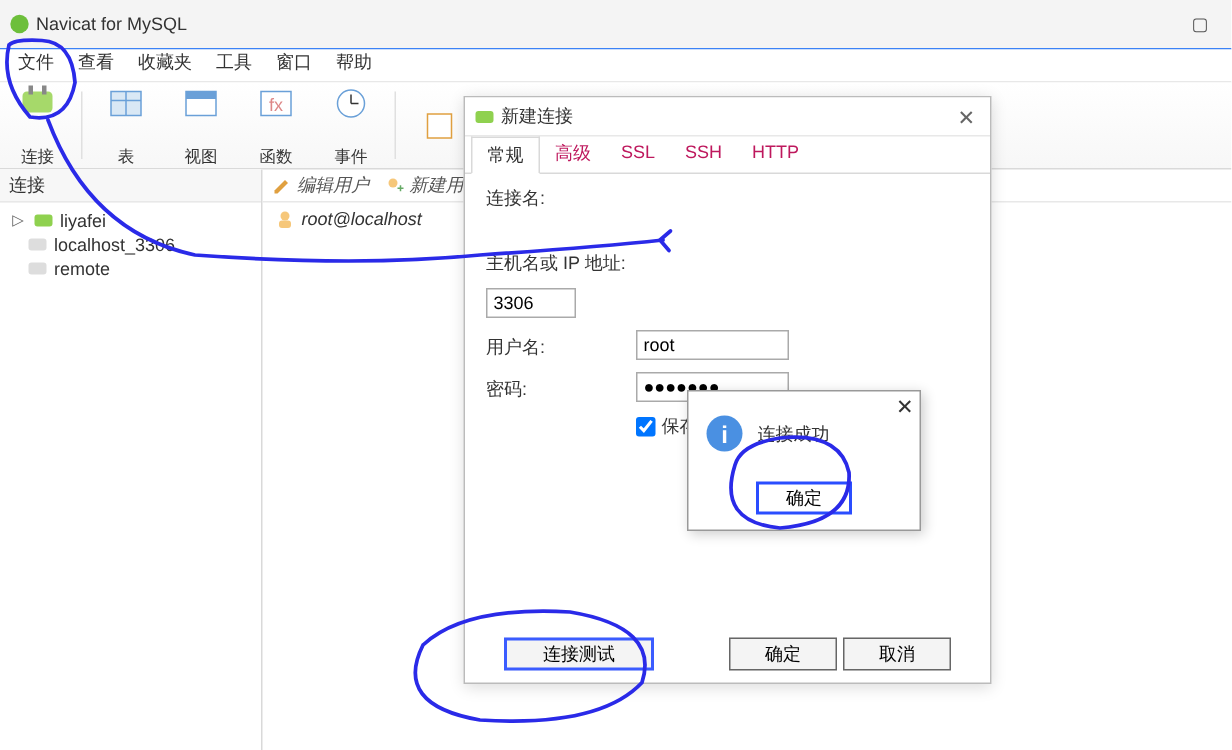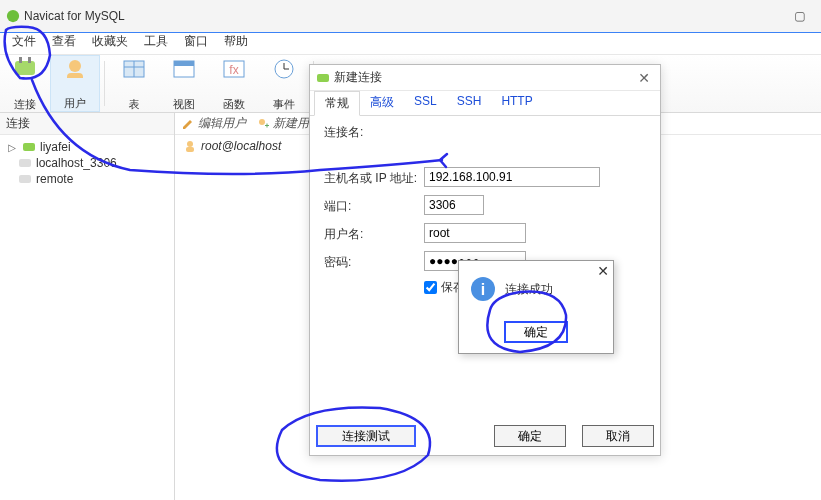--- a/index.html
+++ b/index.html
@@ -23,31 +23,31 @@
   .tree-toggle { width:12px; text-align:center; color:#666; font-size:10px;}
   .main { flex: 1; display:flex; flex-direction:column;font-style:italic; }
   .subtoolbar { height: 22px; display:flex; align-items:center; gap:10px; padding:0 6px; border-bottom:1px solid #e8e8e8; color:#555;}
   .subtool-item { display:flex; align-items:center; gap:3px; }
   .main-body { flex:1; padding: 4px 8px; }
   .user-row { display:flex; align-items:center; gap:4px; }
   .dialog { position:absolute; left:309px; top:64px; width:352px; height:392px; background:#fff; border:1px solid #bbb; box-shadow:0 2px 10px rgba(0,0,0,.15); }
   .dlg-title { height:26px; background:#fff; border-bottom:1px solid #e8e8e8; display:flex; align-items:center; padding:0 6px; }
   .dlg-title .close { margin-left:auto; color:#666; font-size:14px; padding:0 4px;}
   .tabs { display:flex; border-bottom:1px solid #d9d9d9; padding-left:4px; }
-  .tab { padding: 3px 10px; color:#1d4ed8; }
+  .tab { padding: 3px 10px; color:#be185d; }
   .tab.active { border:1px solid #d9d9d9; border-bottom:1px solid #fff; margin-bottom:-1px; background:#fff; color:#333;text-align:right; }
   .form { padding: 8px 14px; }
   .form-row { display:flex; align-items:flex-end; margin-bottom:8px; }
   .form-row label { width:100px; color:#333; }
   .form-row input[type=text], .form-row input[type=password] { height:20px; border:1px solid #aaa; padding:0 4px; font-size:12px; }
   .form-row .w1 { width:176px; }
   .form-row .w2 { width:60px; }
   .form-row .w3 { width:102px; }
   .form-row label.cb { width:auto; display:flex; align-items:center; gap:4px; margin-left:100px;}
-  .dlg-buttons { position:absolute; bottom:8px; left:0; right:0; display:flex; padding:0 6px; gap:16px; }
+  .dlg-buttons { position:absolute; bottom:8px; left:0; right:0; display:flex; padding:0 26px; gap:4px; }
   .btn { height:22px; min-width:72px; border:1px solid #666; background:#f4f4f4; font-size:12px; cursor:pointer; }
   .btn.blue { border:2px solid #3b5cff; }
   .msgbox { position:absolute; left:458px; top:260px; width:156px; height:94px; background:#fff; border:1px solid #999; box-shadow:2px 2px 8px rgba(0,0,0,.2); }
   .msgbox-x { position:absolute; top:2px; right:4px; font-size:14px; color:#333; }
   .msgbox-body { display:flex; align-items:center; gap:8px; padding:14px 10px 0 10px; }
   .msgbox-ok { position:absolute; bottom:10px; left:50%; transform:translateX(-50%); height:22px; width:64px; border:2px solid #2a4dff; background:#fff; font-size:12px; cursor:pointer;}
   .ico-sm { width:14px; height:14px; }
   .annot { position:absolute; top:0; left:0; pointer-events:none; }
 </style>
 </head>
@@ -74,27 +74,20 @@
 
 <div class="toolbar">
   <div class="tool-item">
     <svg width="28" height="28">
         <rect x="4" y="6" width="20" height="14" rx="3" fill="#a6d96a"></rect>
         <rect x="8" y="2" width="3" height="6" fill="#888"></rect>
         <rect x="17" y="2" width="3" height="6" fill="#888"></rect>
       </svg>
     <span>连接</span>
   </div>
-  <div class="tool-item sel">
-    <svg width="28" height="28">
-        <circle cx="14" cy="10" r="6" fill="#f6c77a"></circle>
-        <rect x="6" y="17" width="16" height="9" rx="4" fill="#f6c77a"></rect>
-      </svg>
-    <span>用户</span>
-  </div>
   <div class="tool-sep"></div>
   <div class="tool-item">
     <svg width="28" height="28">
         <rect x="4" y="6" width="20" height="16" fill="#d9e8f5" stroke="#6aa0d8"></rect>
         <line x1="4" y1="12" x2="24" y2="12" stroke="#6aa0d8"></line>
         <line x1="14" y1="6" x2="14" y2="22" stroke="#6aa0d8"></line>
       </svg>
     <span>表</span>
   </div>
   <div class="tool-item">
@@ -224,24 +217,22 @@
     <div class="tab">SSH</div>
     <div class="tab">HTTP</div>
   </div>
   <div class="form">
     <div class="form-row">
       <label>连接名:</label>
     </div>
     <div style="height:18px"></div>
     <div class="form-row">
       <label>主机名或 IP 地址:</label>
-      <input type="text" class="w1" value="192.168.100.91" style="">
-    </div>
-    <div class="form-row">
-      <label>端口:</label>
+    </div>
+    <div class="form-row">
       <input type="text" class="w2" value="3306" style="">
     </div>
     <div class="form-row">
       <label>用户名:</label>
       <input type="text" class="w3" value="root" style="">
     </div>
     <div class="form-row">
       <label>密码:</label>
       <input type="text" class="w3" value="●●●●●●●" style="">
     </div>

